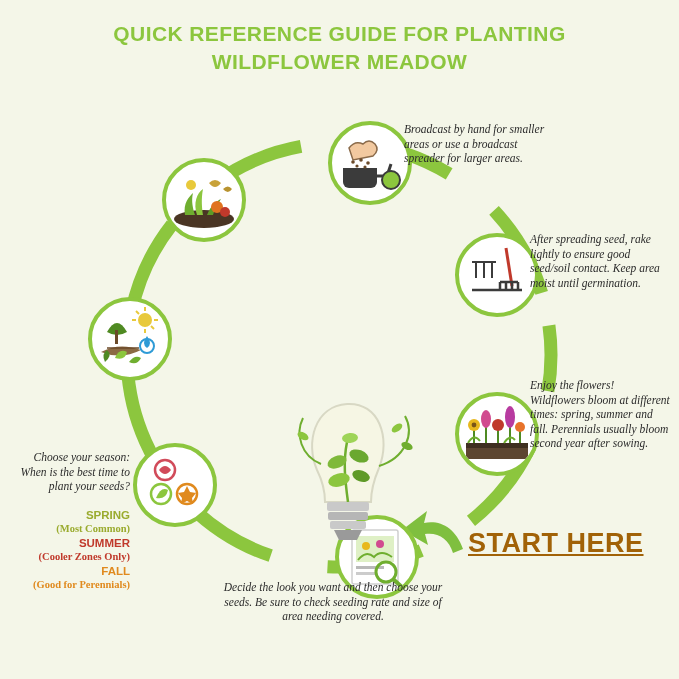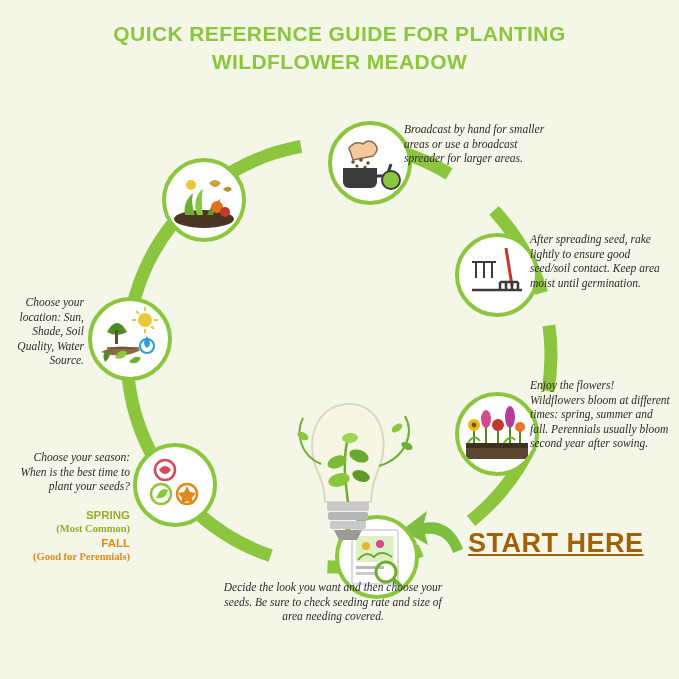--- a/index.html
+++ b/index.html
@@ -212,20 +212,24 @@
       <circle cx="49" cy="46" r="10" fill="none" stroke="#e08a1e" stroke-width="2.5"></circle>
       <path d="M49 38 l3 6 6 1 -4 5 1 6 -6 -3 -6 3 1 -6 -4 -5 6 -1 z" fill="#e08a1e"></path>
     </svg>
   </div>
   <div class="callout left" style="left:14px; top:450px; width:116px;">
     <div>Choose your season: When is the best time to plant your seeds?</div>
     <div class="season-list">
       <div class="season-row spring">
         <div class="season-name">SPRING</div>
         <div class="season-note">(Most Common)</div>
+      </div>
+      <div class="season-row summer">
+        <div class="season-name">SUMMER</div>
+        <div class="season-note">(Cooler Zones Only)</div>
       </div>
       <div class="season-row fall">
         <div class="season-name">FALL</div>
         <div class="season-note">(Good for Perennials)</div>
       </div>
     </div>
   </div>
 
   <div class="node" style="left:88px; top:297px; width:84px; height:84px;">
     <svg width="74" height="74" viewBox="0 0 74 74">
@@ -242,21 +246,20 @@
       <rect x="22" y="28" width="3" height="14" fill="#6b4a2a"></rect>
       <path d="M8 50 q18 -10 40 -2 q-20 10 -40 2" fill="#8b6a44"></path>
       <path d="M14 46 h32" stroke="#6b4a2a" stroke-width="1.5"></path>
       <path d="M22 56 q4 -10 12 -6 q-2 9 -12 6" fill="#8cc63e"></path>
       <path d="M36 60 q6 -8 12 -4 q-4 8 -12 4" fill="#6fae2f"></path>
       <path d="M12 60 q-4 -8 2 -12 q6 5 -2 12" fill="#4f8a22"></path>
       <circle cx="54" cy="44" r="7" fill="none" stroke="#2f9bd6" stroke-width="2"></circle>
       <path d="M54 34 q6 8 0 12 q-6 -4 0 -12" fill="#2f9bd6"></path>
     </svg>
   </div>
-  <div class="callout left" style="left:0px; top:295px; width:84px;">Choose your location: Sun, Shade, Soil Quality, Water Source.</div>
 
   <div class="bulb-wrap">
     <svg width="190" height="210" viewBox="0 0 190 210">
 
       <path d="M62 100 C 50 72, 60 36, 92 34 C 124 32, 136 68, 124 98 C 118 112, 116 122, 116 132 L 70 132 C 70 122, 68 112, 62 100 Z" fill="#f6f6e4" stroke="#d8d8c4" stroke-width="2"></path>
 
       <path d="M93 132 C 90 110, 88 92, 92 72" stroke="#6fae2f" stroke-width="2.5" fill="none"></path>
       <ellipse cx="82" cy="92" rx="10" ry="6" fill="#7fb93a" transform="rotate(-22 82 92)"></ellipse>
       <ellipse cx="104" cy="86" rx="10" ry="6" fill="#6aa82f" transform="rotate(20 104 86)"></ellipse>
       <ellipse cx="84" cy="110" rx="11" ry="6.5" fill="#8cc63e" transform="rotate(-15 84 110)"></ellipse>

